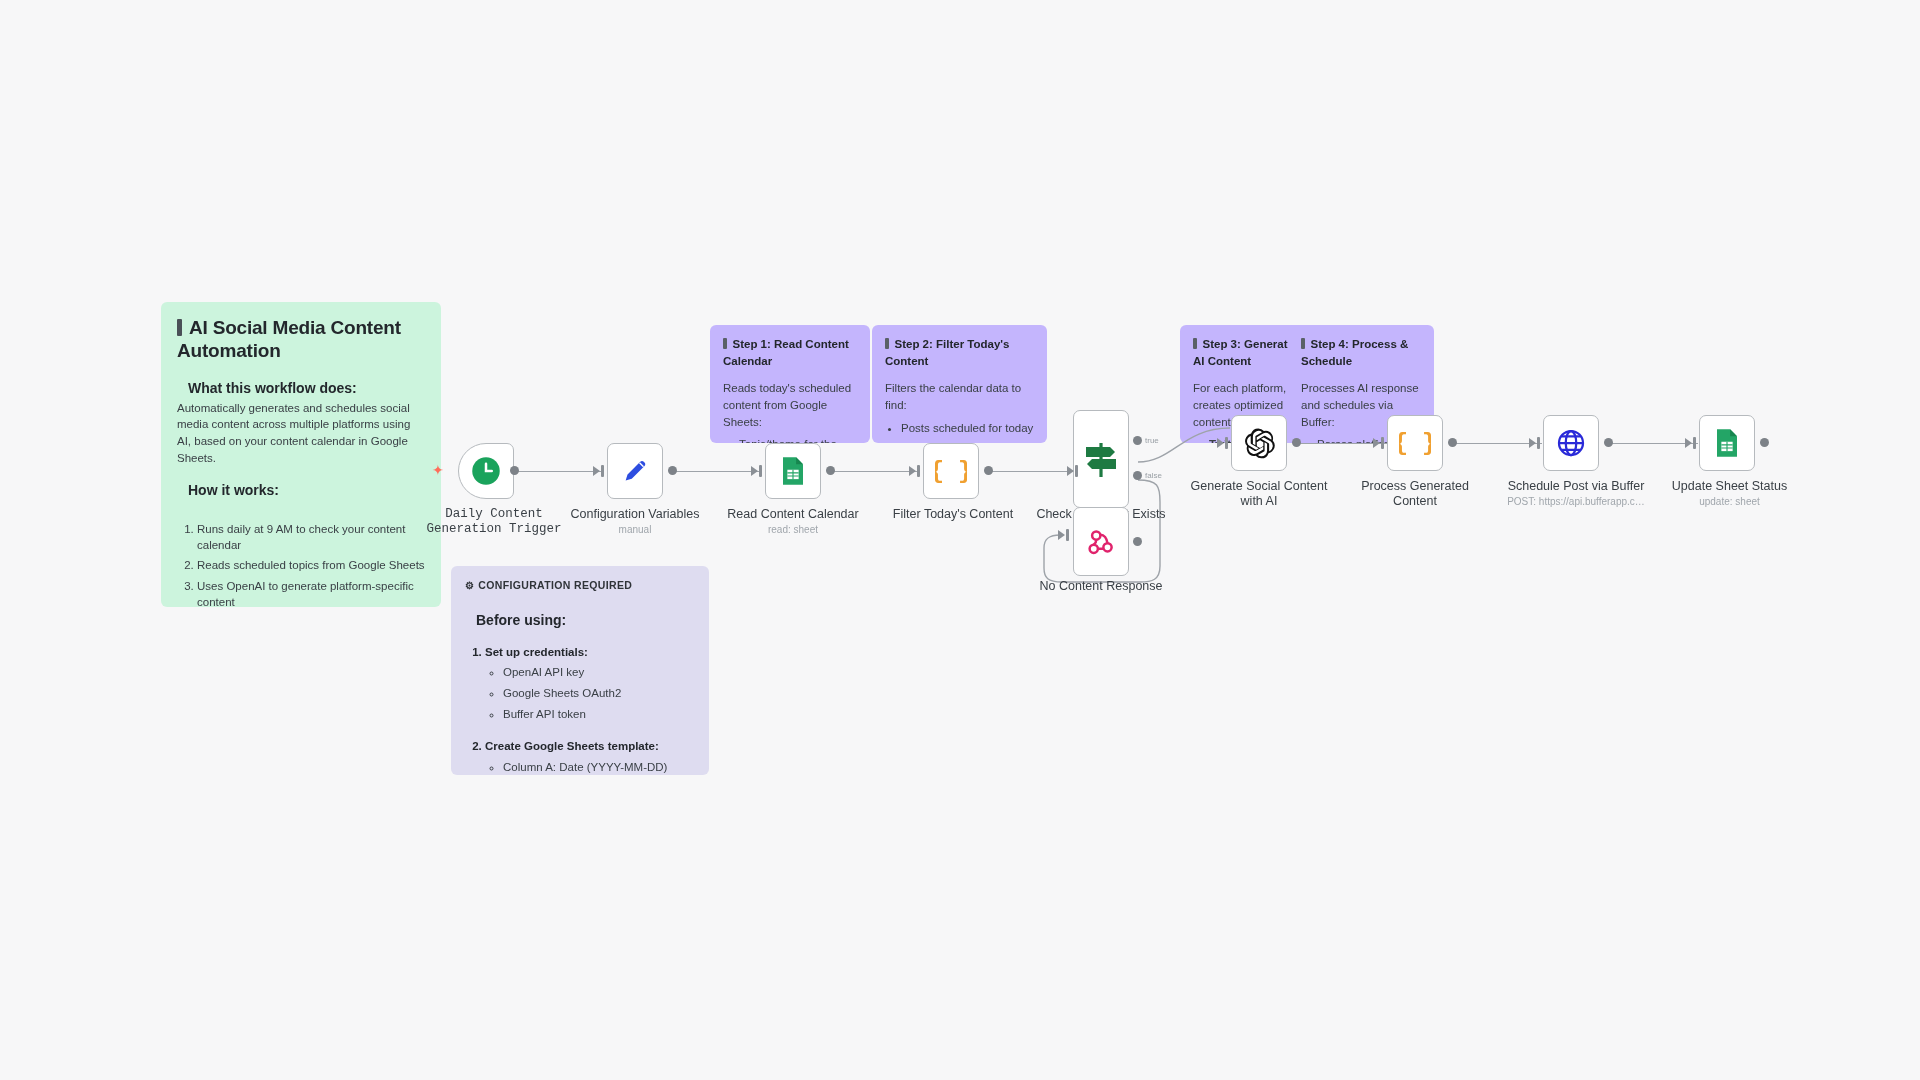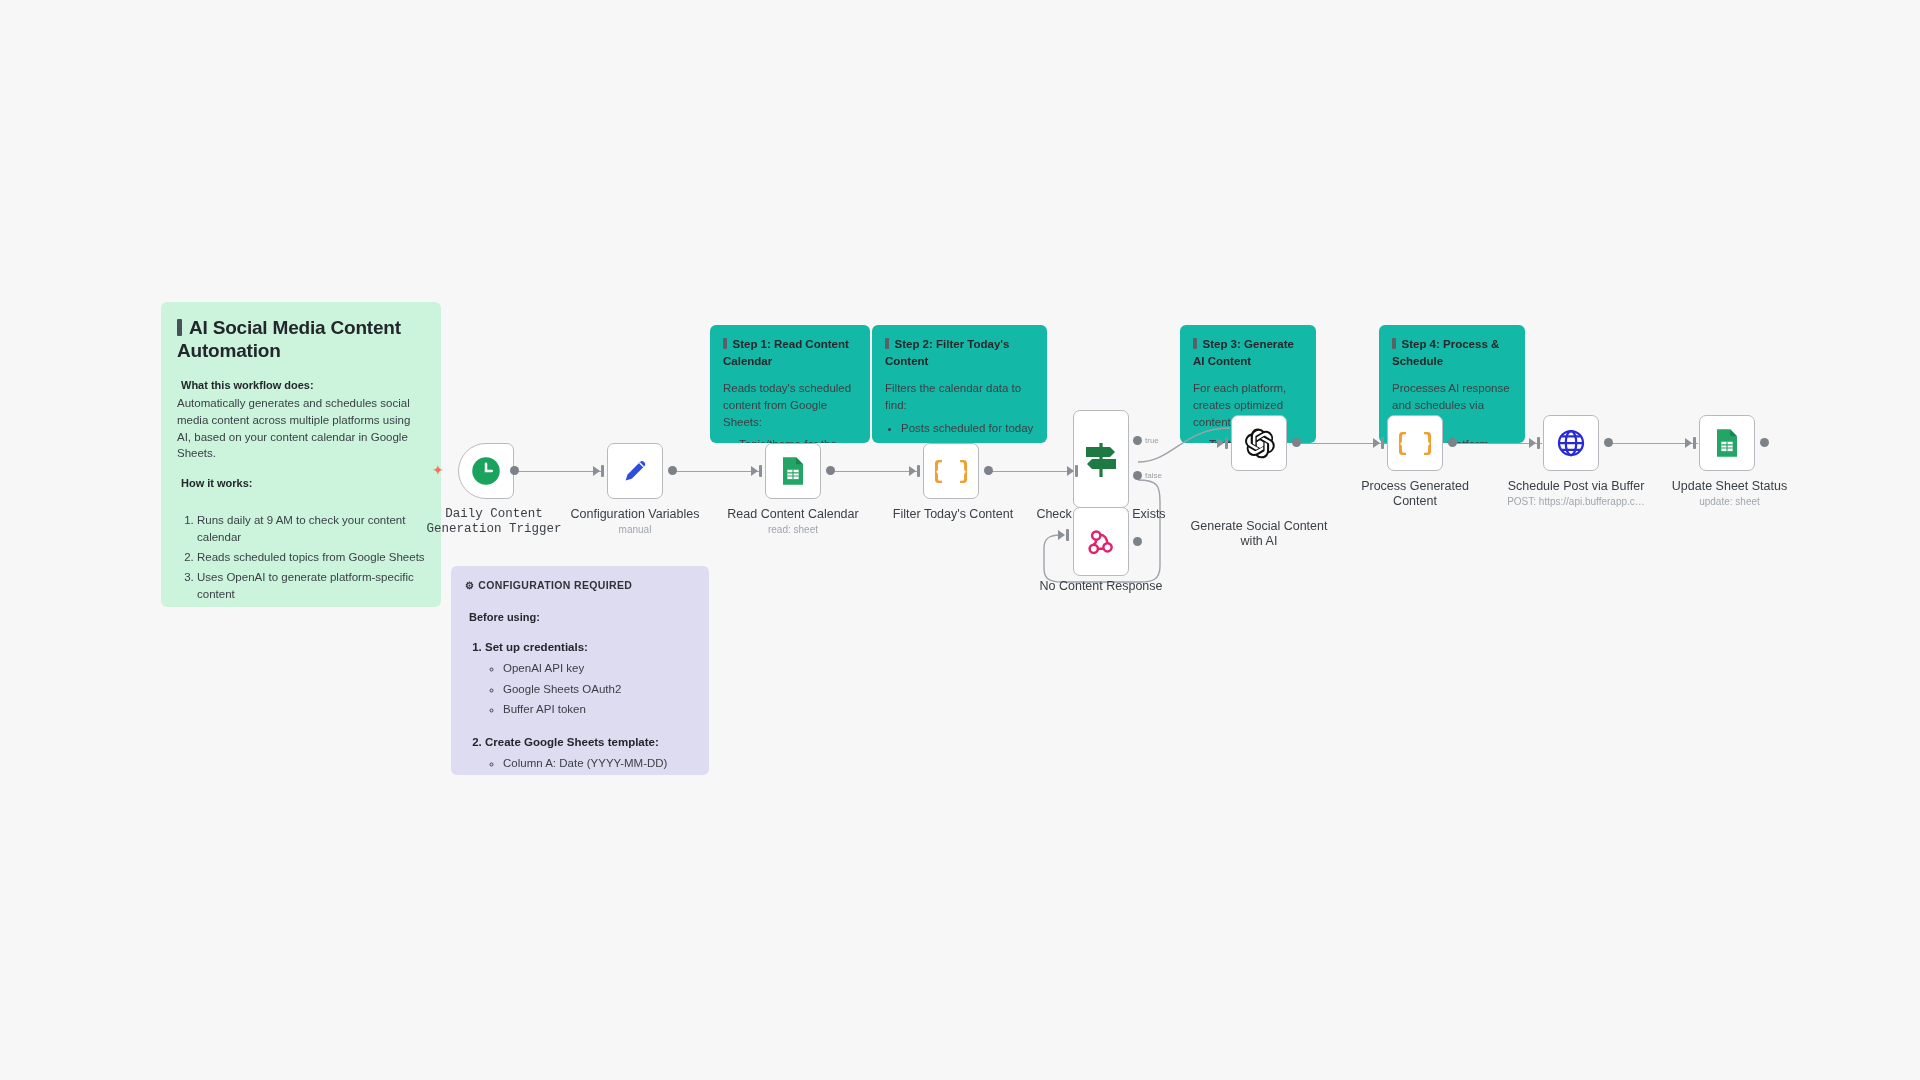--- a/index.html
+++ b/index.html
@@ -35,22 +35,22 @@
   }
   .sticky-green .note-title .bar {
     display: inline-block;
     width: 5px; height: 17px;
     background: #4a5057;
     border-radius: 1px;
     vertical-align: -2px;
     margin-right: 7px;
   }
   .sticky h4 {
-    font-size: 11px; font-weight: bold; color: #23272c;
-    margin: 0 0 1px 4px;
+    font-size: 14px; font-weight: bold; color: #23272c;
+    margin: 0 0 1px 11px;
   }
   .sticky p { margin: 0 0 14px 0; }
   .sticky ol, .sticky ul { margin: 2px 0 14px 0; padding-left: 20px; }
   .sticky ol li, .sticky ul li { margin-bottom: 3.5px; }
   .sticky ul { list-style: disc; }
   .sticky ol { list-style: decimal; margin-top: 20px; }
 
   .sticky-purple {
     background: #dedcf0;
     padding: 12px 14px;
@@ -65,21 +65,21 @@
   .sticky-purple .cfg-head .gear { margin-right: 4px; font-size: 10px; }
   .sticky-purple ol { padding-left: 20px; margin: 0; }
   .sticky-purple ol > li { margin-bottom: 4px; font-weight: bold; color: #23272c; }
   .sticky-purple ol > li > ul {
     list-style: circle; padding-left: 18px; margin: 4px 0 16px 0;
     font-weight: normal; color: #3a4046;
   }
   .sticky-purple ol > li > ul li { margin-bottom: 4px; }
 
   .sticky-yellow {
-    background: #14b8a6;
+    background: #c4b5fd;
     padding: 11px 13px 9px 13px;
   }
   .sticky-yellow .step-title {
     font-size: 11.5px; font-weight: bold; color: #23272c;
     margin: 0 0 11px 0;
   }
   .sticky-yellow .step-title .bar {
     display: inline-block;
     width: 3.5px; height: 11px;
     background: #5a6068;
@@ -236,21 +236,21 @@
     <div class="step-title">
       <span class="bar"></span><span>Step 3: Generate AI Content</span>
     </div>
     <p>For each platform, creates optimized content:</p>
     <ul>
       <li><b>Twitter</b>: 280 chars, trending hashtags, engaging hooks</li>
 
     </ul>
   </div>
 
-  <div class="sticky sticky-yellow" style="left:1379px; top:325px; width:146px; height:118px;">
+  <div class="sticky sticky-yellow" style="left:1288px; top:325px; width:146px; height:118px;">
     <div class="step-title">
       <span class="bar"></span><span>Step 4: Process &amp; Schedule</span>
     </div>
     <p>Processes AI response and schedules via Buffer:</p>
     <ul>
       <li>Parses platform-specific content</li>
 
     </ul>
   </div>
 
@@ -359,21 +359,21 @@
   </div>
 
   <div class="arrow-bar" style="left:1225px; top:437px;"></div>
   <div class="arrow-in" style="left:1217px; top:438px;"></div>
   <div class="node" style="left:1231px; top:415px;">
     <svg width="33" height="33" viewBox="0 0 24 24">
       <path d="M21.6 9.9a5.4 5.4 0 0 0-.5-4.4 5.5 5.5 0 0 0-5.9-2.6A5.4 5.4 0 0 0 11.1 1 5.5 5.5 0 0 0 5.9 4.8 5.4 5.4 0 0 0 2.3 7.5a5.5 5.5 0 0 0 .7 6.4 5.4 5.4 0 0 0 .4 4.4 5.5 5.5 0 0 0 5.9 2.6 5.4 5.4 0 0 0 4.1 1.9 5.5 5.5 0 0 0 5.2-3.8 5.4 5.4 0 0 0 3.6-2.6 5.5 5.5 0 0 0-.6-6.5Zm-8.2 11.4a4 4 0 0 1-2.6-.9l.1-.1 4.4-2.5a.7.7 0 0 0 .4-.6v-6.2l1.8 1.1v5.1a4.1 4.1 0 0 1-4.1 4.1ZM4.6 17.5a4 4 0 0 1-.5-2.7l.1.1 4.4 2.5a.7.7 0 0 0 .7 0l5.4-3.1v2.1l-4.6 2.7a4.1 4.1 0 0 1-5.5-1.5ZM3.5 8.3a4 4 0 0 1 2.1-1.8v5.2a.7.7 0 0 0 .4.6l5.4 3.1L9.5 16.5 5 13.9a4.1 4.1 0 0 1-1.5-5.6Zm15.2 3.5L13.2 8.6 15 7.6l4.6 2.6a4.1 4.1 0 0 1-.6 7.4v-5.2a.7.7 0 0 0-.4-.6Zm1.8-2.7-.1-.1-4.4-2.6a.7.7 0 0 0-.7 0L10 9.6V7.4l4.6-2.6a4.1 4.1 0 0 1 6 4.3ZM9 13.2 7.2 12.1V7a4.1 4.1 0 0 1 6.7-3.2l-.1.1L9.4 6.4a.7.7 0 0 0-.4.6Zm1-2.1 2.4-1.4 2.4 1.4v2.8l-2.4 1.4L10.1 14Z" fill="#111111"></path>
     </svg>
   </div>
   <div class="dot" style="left:1292px; top:438px;"></div>
-  <div class="node-label" style="left:1189px; top:479px; width:140px;margin-top:40px;">
+  <div class="node-label" style="left:1189px; top:479px; width:140px;">
     <span>Generate Social Content with AI</span>
   </div>
 
   <div class="arrow-bar" style="left:1381px; top:437px;"></div>
   <div class="arrow-in" style="left:1373px; top:438px;"></div>
   <div class="node" style="left:1387px; top:415px;">
     <svg width="32" height="32" viewBox="0 0 32 32">
       <text x="16" y="23" font-family="Liberation Mono, monospace" font-size="23" font-weight="bold" fill="#f0a030" text-anchor="middle">{ }</text>
     </svg>
   </div>

